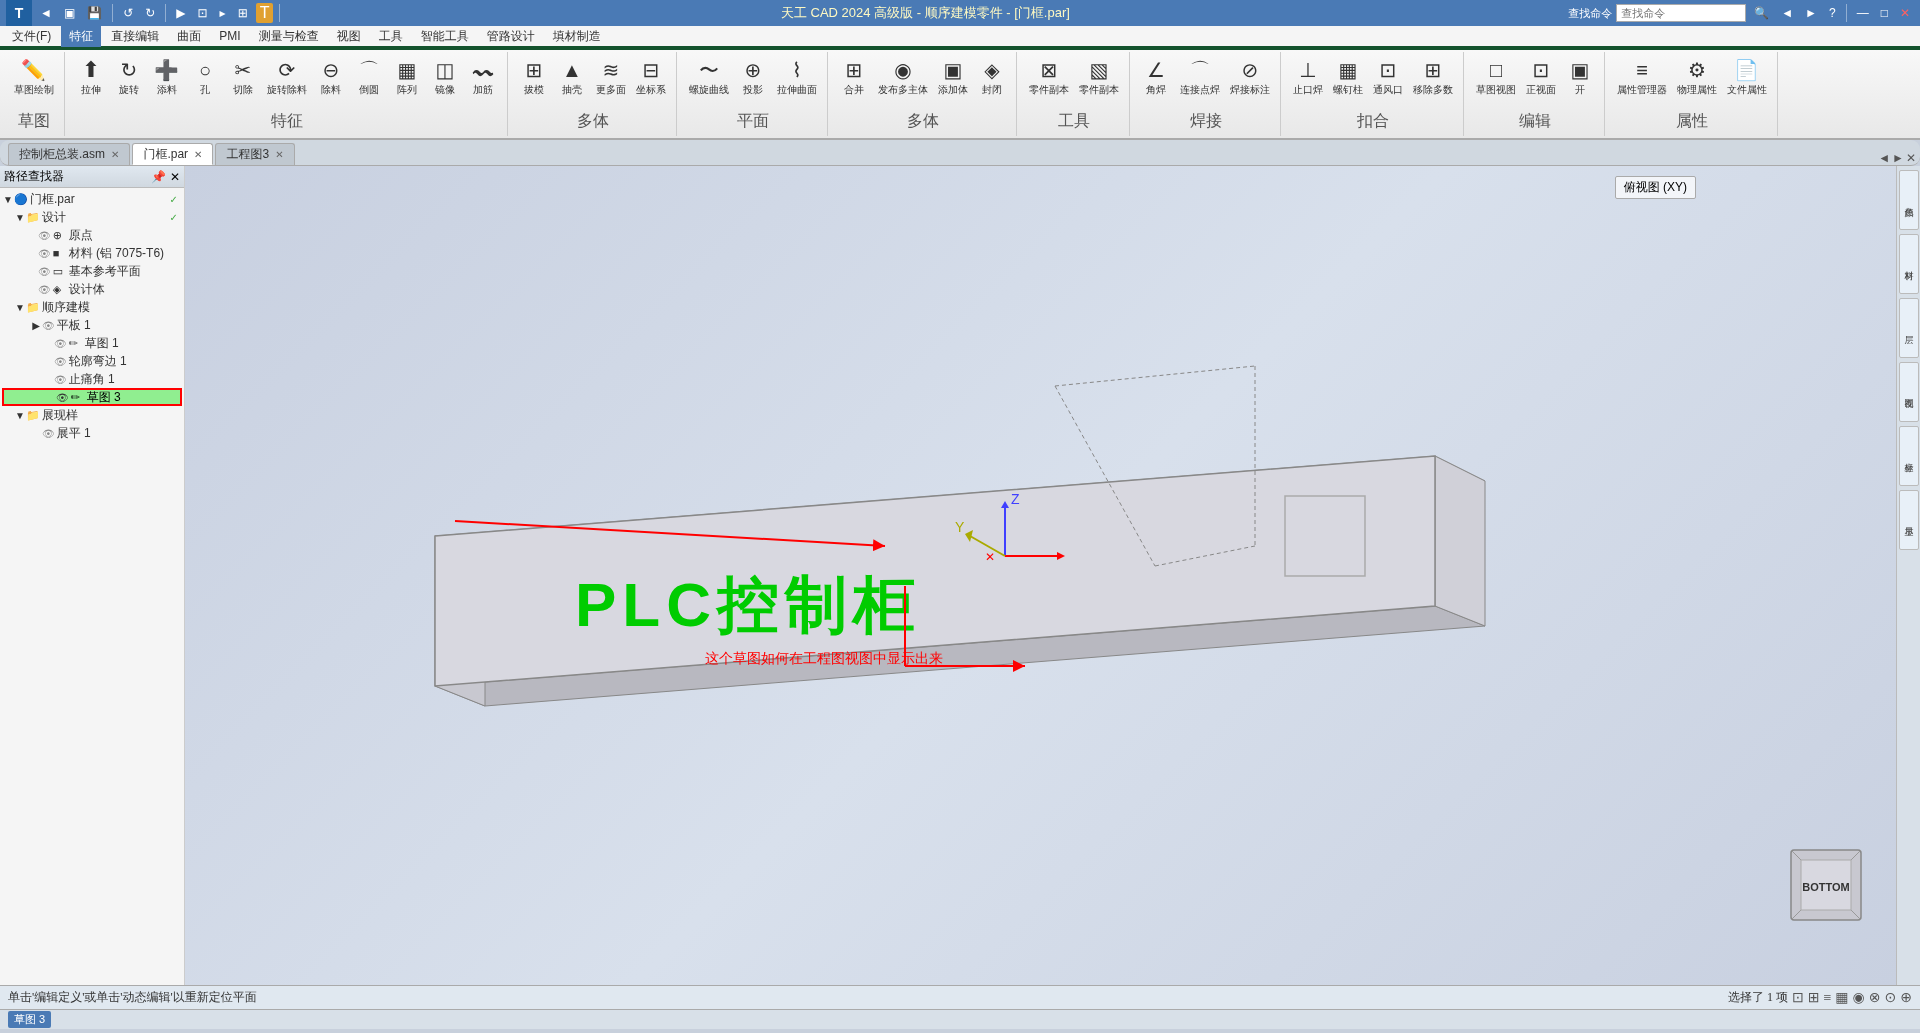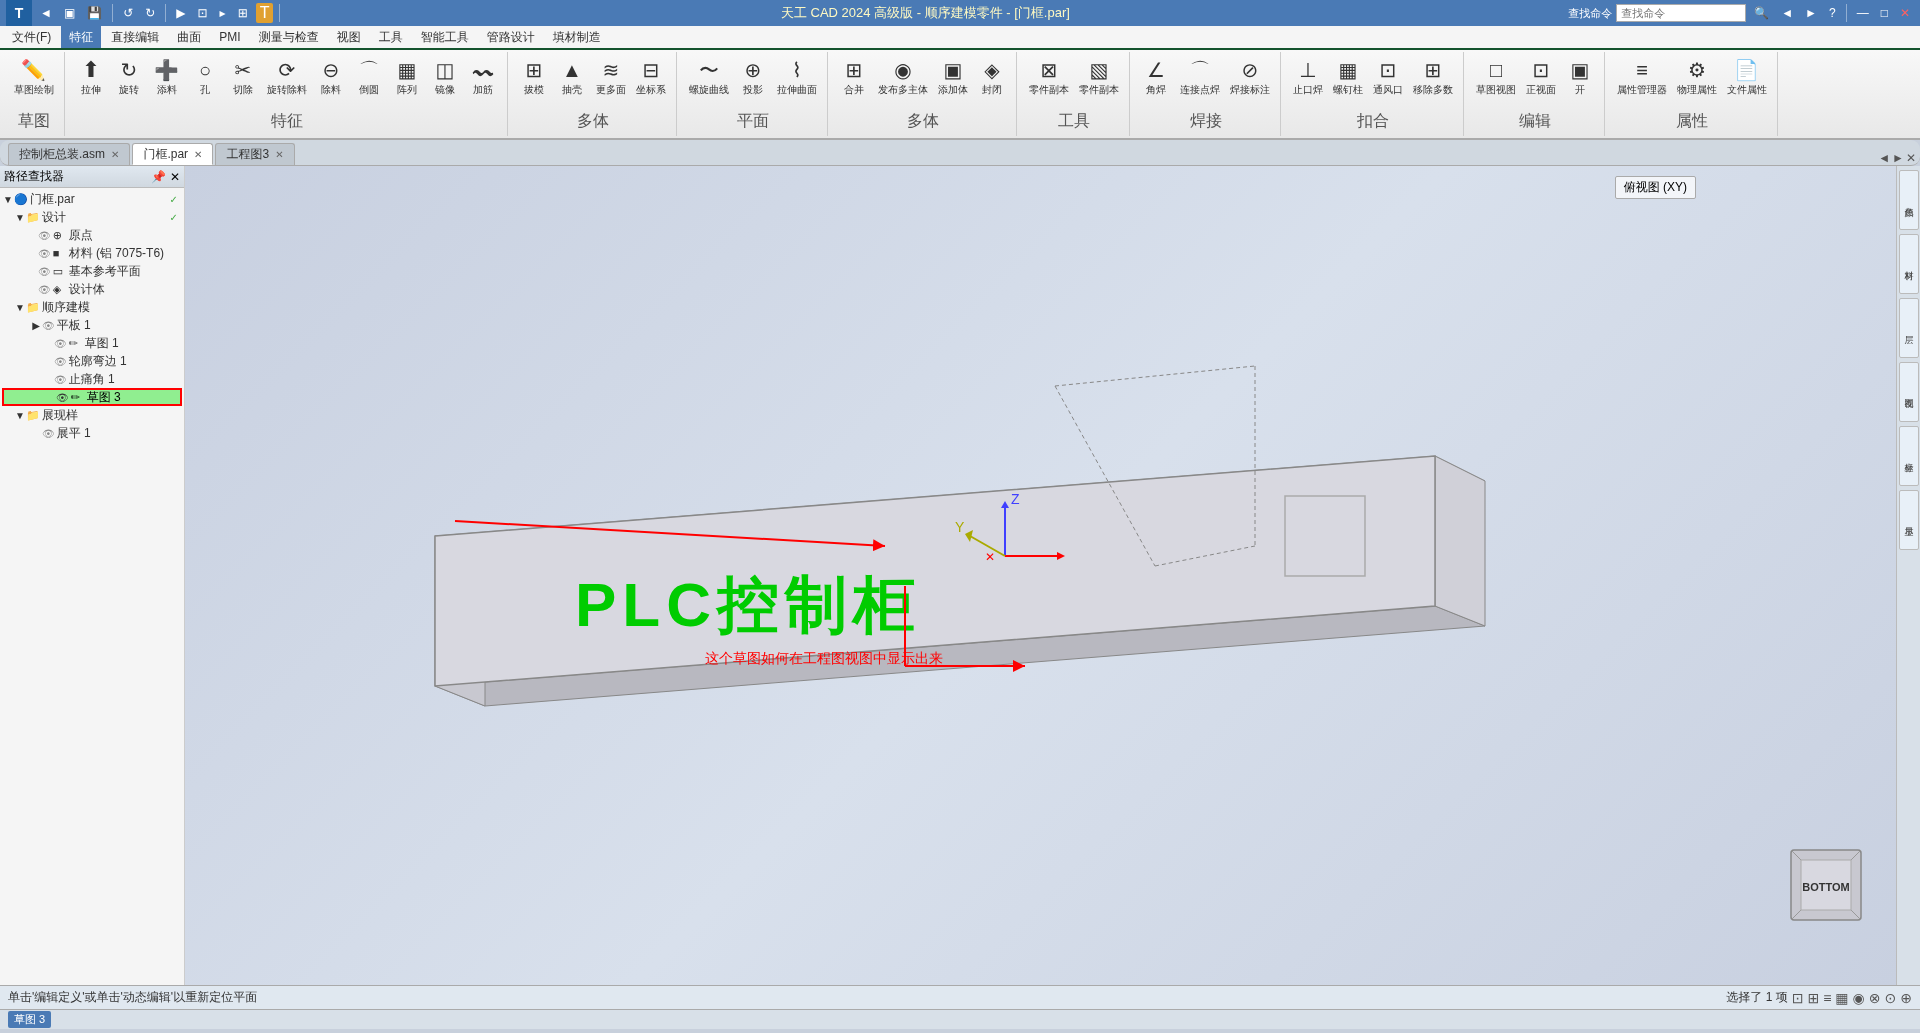--- a/index.html
+++ b/index.html
@@ -2,21 +2,21 @@
 <html><head>
   <meta charset="utf-8">
   <style>
     * { margin: 0; padding: 0; box-sizing: border-box; }
     body { width: 1920px; height: 1033px; overflow: hidden; font-family: 'Microsoft YaHei', SimSun, sans-serif; font-size: 12px; background: #c8d0dc; }
 
     
     #menubar {
       height: 24px;
       background: #f5f5f5;
-      border-bottom: 2px solid #14532d;
+      border-bottom: 4px solid #14532d;
       display: flex;
       align-items: center;
       padding: 0 4px;
       gap: 2px;
     }
     .menu-item {
       padding: 2px 8px;
       cursor: pointer;
       font-size: 12px;
       color: #333;
@@ -171,20 +171,21 @@
     #statusbar {
       height: 24px;
       background: #e0e8f0;
       border-top: 1px solid #aaa;
       display: flex;
       align-items: center;
       padding: 0 8px;
       font-size: 12px;
       color: #333;
       justify-content: space-between;
+      font-family: Liberation Serif, serif;
     }
     #statusbar-right { display: flex; gap: 4px; align-items: center; }
 
     
     #bottom-tabs {
       height: 20px;
       background: #d8e0e8;
       border-top: 1px solid #aaa;
       display: flex;
       align-items: center;

